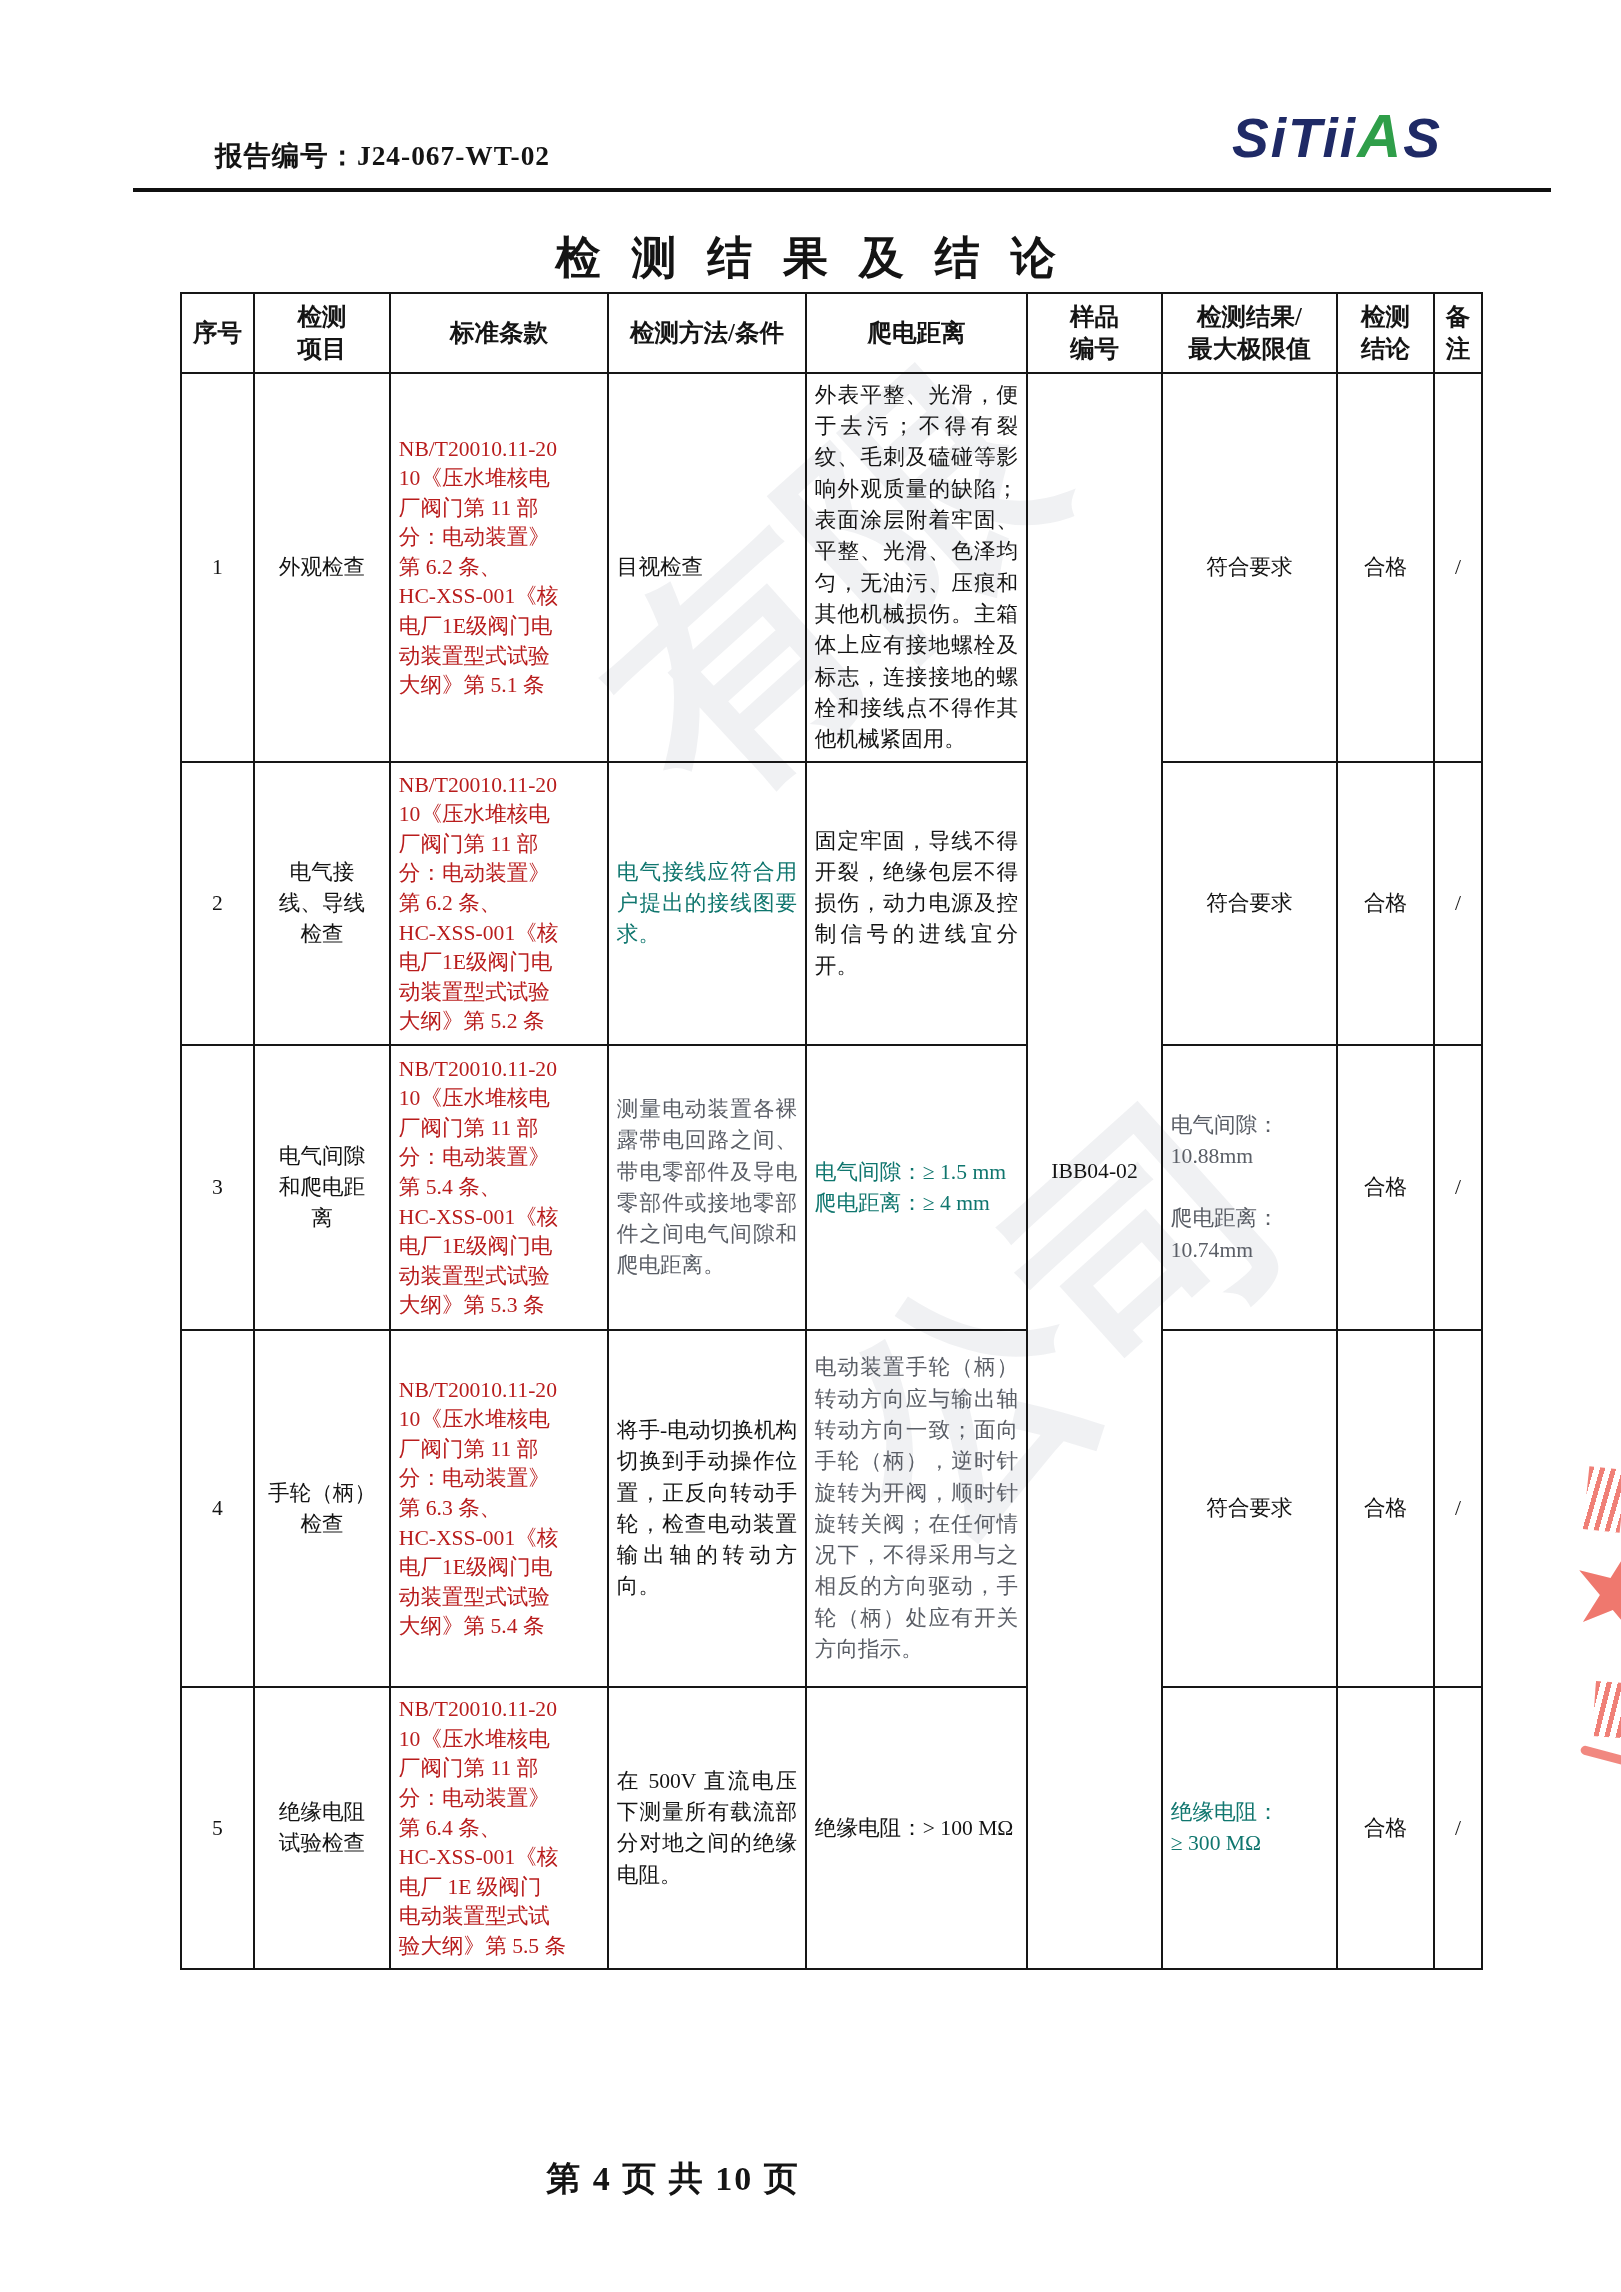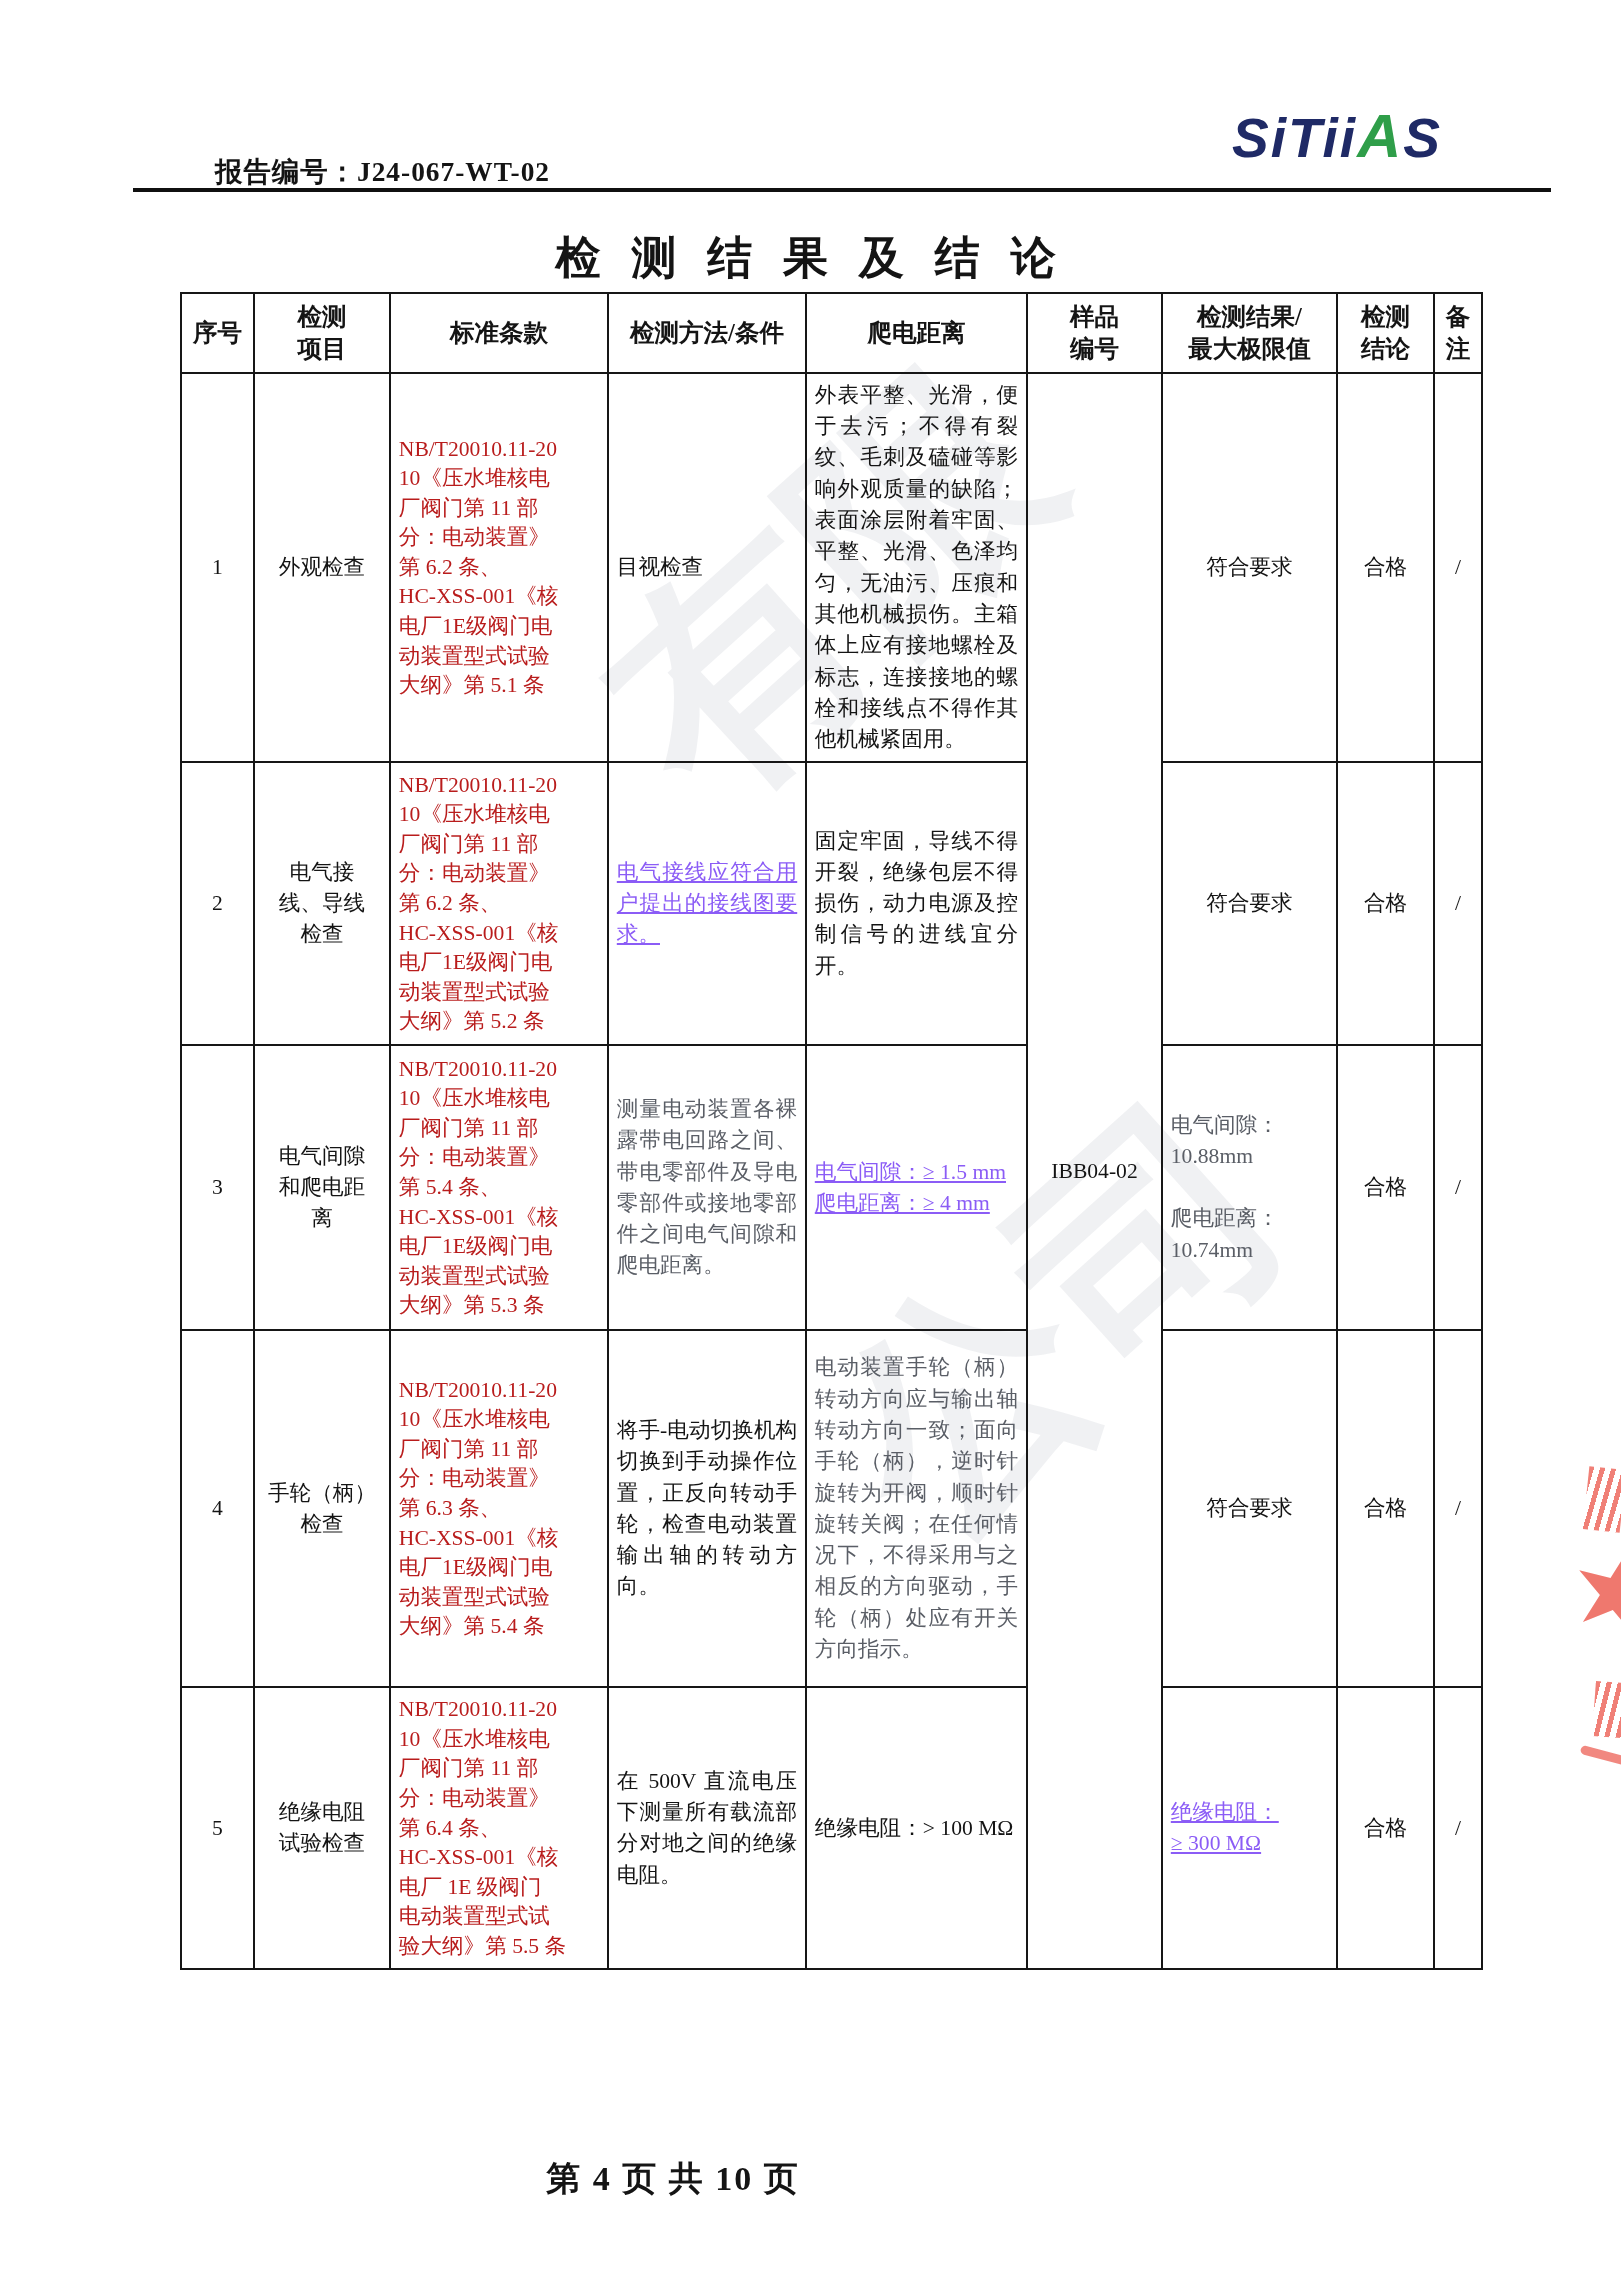--- a/index.html
+++ b/index.html
@@ -7,21 +7,21 @@
     position:relative;
     width:1621px;height:2293px;
     background:#ffffff;
     overflow:hidden;
     font-family:"Liberation Serif","DejaVu Serif",serif;
     color:#141414;
   }
   
   .report-number{
     position:absolute;left:215px;top:138px;
-    font-size:27.4px;font-weight:bold;letter-spacing:1px;margin-top:16px;
+    font-size:27.4px;font-weight:bold;letter-spacing:1px;
   }
   .head-rule{
     position:absolute;left:133px;top:188px;width:1418px;height:3.9px;
     background:#101010;
   }
   .logo{
     position:absolute;left:1232px;top:106px;
     font-family:"Liberation Sans","DejaVu Sans",sans-serif;
     font-style:italic;font-weight:800;font-size:55px;line-height:1;
     letter-spacing:2px;white-space:nowrap;
@@ -80,21 +80,21 @@
   tr.r5{height:282px;}
   td.center{text-align:center;}
   td.pre{white-space:pre-line;margin-top:32px;}
   td.just{text-align:justify;}
   td.clause{
     font-size:21.6px;line-height:1.37;white-space:pre-line;
     text-align:left;padding:5.9px 7.8px;word-break:break-all;
     color:#b91c1c;
   }
   td.req{line-height:1.45;}
-  .dim{color:#8b5cf6;text-decoration:underline;}
+  .dim{color:#0f766e;}
   .dim2{color:#5a5e66;}
   .darktext{color:#141414;}
   
   .footer-page{
     position:absolute;left:0;top:2156px;width:1346px;
     text-align:center;font-size:34px;font-weight:bold;letter-spacing:2px;
   }
 </style>
 </head>
 <body>

